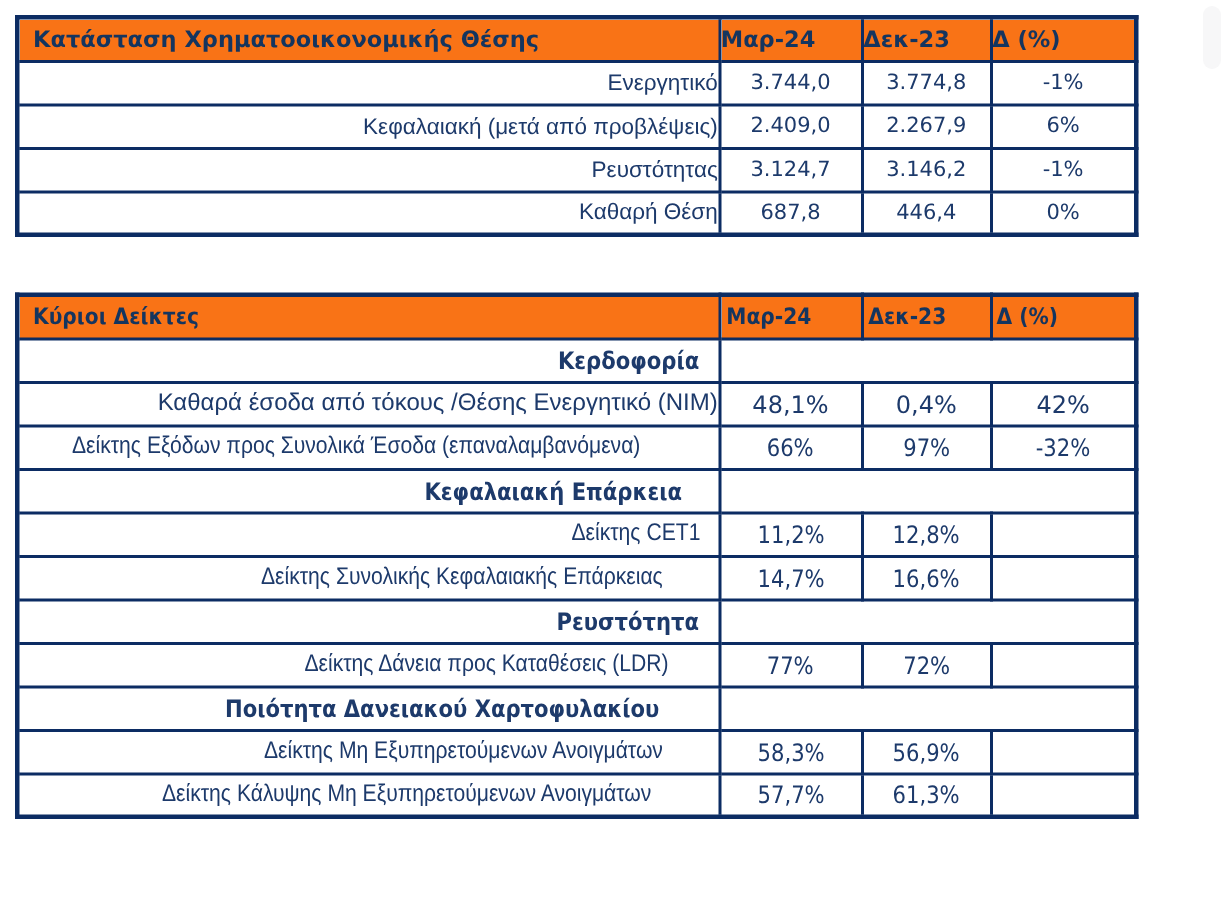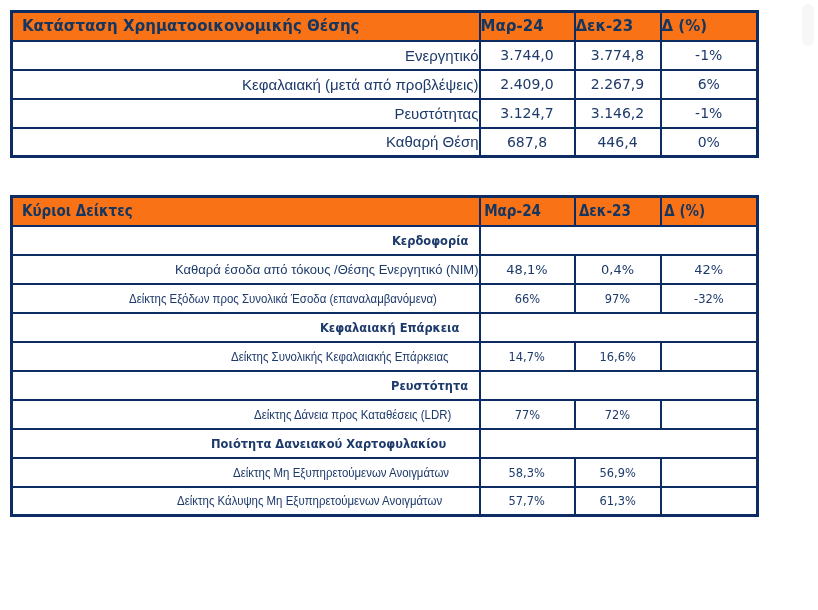--- a/index.html
+++ b/index.html
@@ -23,21 +23,21 @@
   td.val { text-align: center; font-size: 15px; font-family: "DejaVu Sans", sans-serif; background: #ffffff; }
   #table1 td.val { font-size: 14px; }
   td.section-label { font-weight: bold; font-family: "DejaVu Sans", sans-serif; }
   td.blank { background: #ffffff; }
 
   
   .cond { display: inline-block; transform: scaleX(0.88); }
   td.label .cond, th.title .cond { transform-origin: 0 50%; }
   td.val .cond, th.colhead .cond { transform-origin: 50% 50%; }
   .reg { transform: none; }
-  #table2 td { font-size: 13px; }
+  #table2 td { font-size: 16px; }
   #table2 th.title .cond, #table2 th.colhead .cond { transform: scaleX(0.9); }
 
   .scroll-indicator { position: absolute; left: 802px; top: 4px; width: 12px; height: 42px;
                       background: #f7f7f8; border-radius: 6px; }
 </style>
 </head>
 <body>
 
 <div class="stage">
 
@@ -114,20 +114,26 @@
         <td class="label"><span class="cond">Δείκτης Εξόδων προς Συνολικά Έσοδα (επαναλαμβανόμενα)</span></td>
         <td class="val"><span class="cond">66%</span></td>
         <td class="val"><span class="cond">97%</span></td>
         <td class="val"><span class="cond">-32%</span></td>
       </tr>
       <tr>
         <td class="label section-label"><span class="cond">Κεφαλαιακή Επάρκεια</span></td>
         <td class="blank" colspan="3"></td>
       </tr>
       <tr>
+        <td class="label"><span class="cond">Δείκτης CET1</span></td>
+        <td class="val"><span class="cond">11,2%</span></td>
+        <td class="val"><span class="cond">12,8%</span></td>
+        <td class="val"><span class="cond"></span></td>
+      </tr>
+      <tr>
         <td class="label"><span class="cond">Δείκτης Συνολικής Κεφαλαιακής Επάρκειας</span></td>
         <td class="val"><span class="cond">14,7%</span></td>
         <td class="val"><span class="cond">16,6%</span></td>
         <td class="val"><span class="cond"></span></td>
       </tr>
       <tr>
         <td class="label section-label"><span class="cond">Ρευστότητα</span></td>
         <td class="blank" colspan="3"></td>
       </tr>
       <tr>

